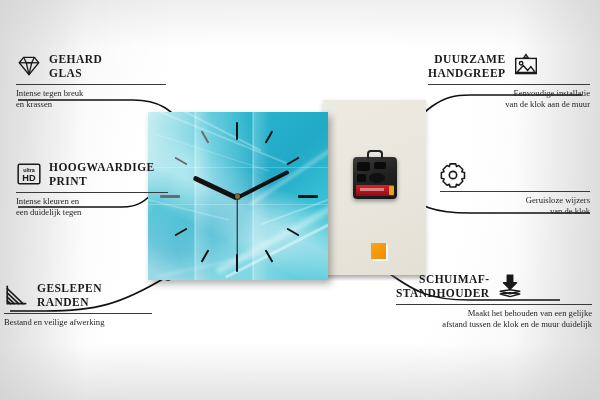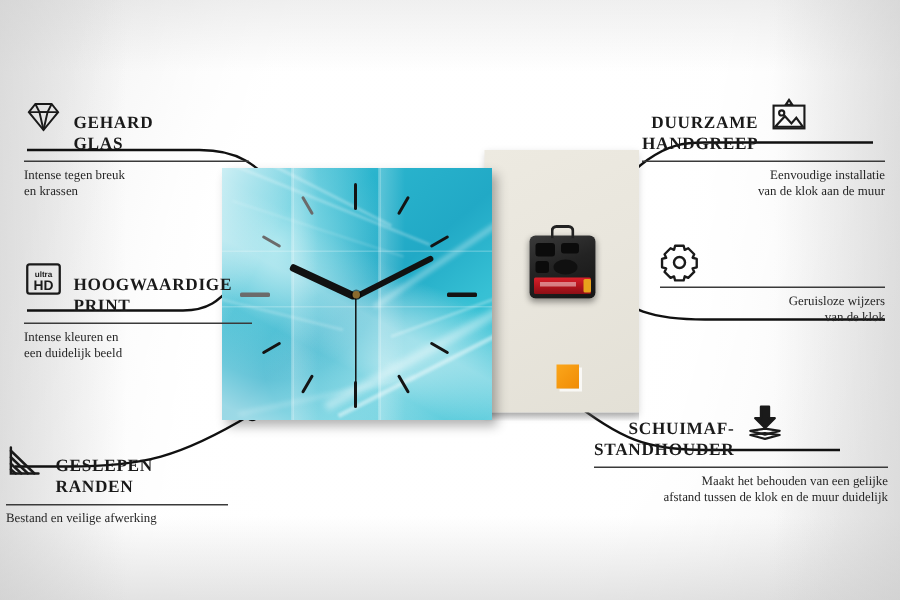--- a/index.html
+++ b/index.html
@@ -82,21 +82,21 @@
     box-shadow:2px 2px 0 rgba(255,255,255,.75);
   }
 
   
   .feat{ position:absolute; }
   .feat .row{ display:flex; align-items:center; gap:7px; }
   .feat.left .row{ justify-content:flex-start; }
   .feat.right .row{ }
   .title{
     font-size:11.5px; font-weight:bold; letter-spacing:.45px; color:#1a1a1a;
-    line-height:1.25; text-transform:uppercase; white-space:pre-line;margin-top:23px;
+    line-height:1.25; text-transform:uppercase; white-space:pre-line;
   }
   .feat.right .title{ text-align:right; }
   .rule{ height:1px; background:#3a3a3a; margin:3px 0 3px; }
   .desc{
     font-size:8.6px; color:#262626; line-height:1.32; white-space:pre-line;
   }
   .feat.right .desc{ text-align:right; }
   .ico{ width:26px; height:26px; flex:0 0 26px; display:block; }
 
   svg.conn{ position:absolute; left:0; top:0; width:600px; height:400px; pointer-events:none; }
@@ -210,21 +210,21 @@
     <svg class="ico" viewBox="0 0 24 24">
       <rect x="2" y="3" width="20" height="18" rx="1.5" fill="none" stroke="#1a1a1a" stroke-width="1.4"></rect>
       <text x="12" y="10.5" font-family="Liberation Sans, sans-serif" font-size="5" font-weight="bold" fill="#1a1a1a" text-anchor="middle">ultra</text>
       <text x="12" y="18.5" font-family="Liberation Sans, sans-serif" font-size="8.5" font-weight="bold" fill="#1a1a1a" text-anchor="middle">HD</text>
     </svg>
     <div class="title">HOOGWAARDIGE
 PRINT</div>
   </div>
   <div class="rule"></div>
   <div class="desc">Intense kleuren en
-een duidelijk beeld</div>
+een duidelijk tegen</div>
 </div>
 
 <div class="feat left" style="left:4px;top:281px;width:148px">
   <div class="row">
     <svg class="ico" viewBox="0 0 24 24" stroke="#1a1a1a" stroke-width="1.5" fill="none" stroke-linecap="round">
       <path d="M3 4 L3 20 L20 20"></path>
       <path d="M3 6 L17.5 20"></path>
         <path d="M3 10 L13.5 20"></path>
         <path d="M3 14 L9.5 20"></path>
         <path d="M3 17.5 L6 20"></path>
@@ -257,21 +257,21 @@
     <svg class="ico" viewBox="0 0 24 24" fill="none" stroke="#1a1a1a" stroke-width="1.5" stroke-linejoin="round">
       <path d="M9.3 2.6 H14.7 L15.4 5.2 L17.6 4.2 L21.4 8 L20.4 10.2 L23 10.9 V16.3 L20.4 17 L21.4 19.2 L17.6 23 L15.4 22 L14.7 24.6 H9.3 L8.6 22 L6.4 23 L2.6 19.2 L3.6 17 L1 16.3 V10.9 L3.6 10.2 L2.6 8 L6.4 4.2 L8.6 5.2 Z" transform="translate(0,-1.6) scale(0.97) translate(0.3,0.8)"></path>
       <circle cx="12" cy="12" r="3.4"></circle>
     </svg>
   </div>
   <div class="rule"></div>
   <div class="desc">Geruisloze wijzers
 van de klok</div>
 </div>
 
-<div class="feat right" style="left:396px;top:256px;width:196px">
+<div class="feat right" style="left:396px;top:272px;width:196px">
   <div class="row">
     <div class="title">SCHUIMAF-
 STANDHOUDER</div>
     <svg class="ico" viewBox="0 0 24 24" fill="none" stroke="#1a1a1a" stroke-width="1.4" stroke-linejoin="round">
       <path d="M9.5 2 H14.5 V9 H18 L12 15 L6 9 H9.5 Z" fill="#1a1a1a"></path>
       <path d="M12 15.5 L21 16.8 L12 19.2 L3 16.8 Z"></path>
       <path d="M12 18.2 L21 19.4 L12 21.8 L3 19.4 Z"></path>
     </svg>
   </div>
   <div class="rule"></div>

